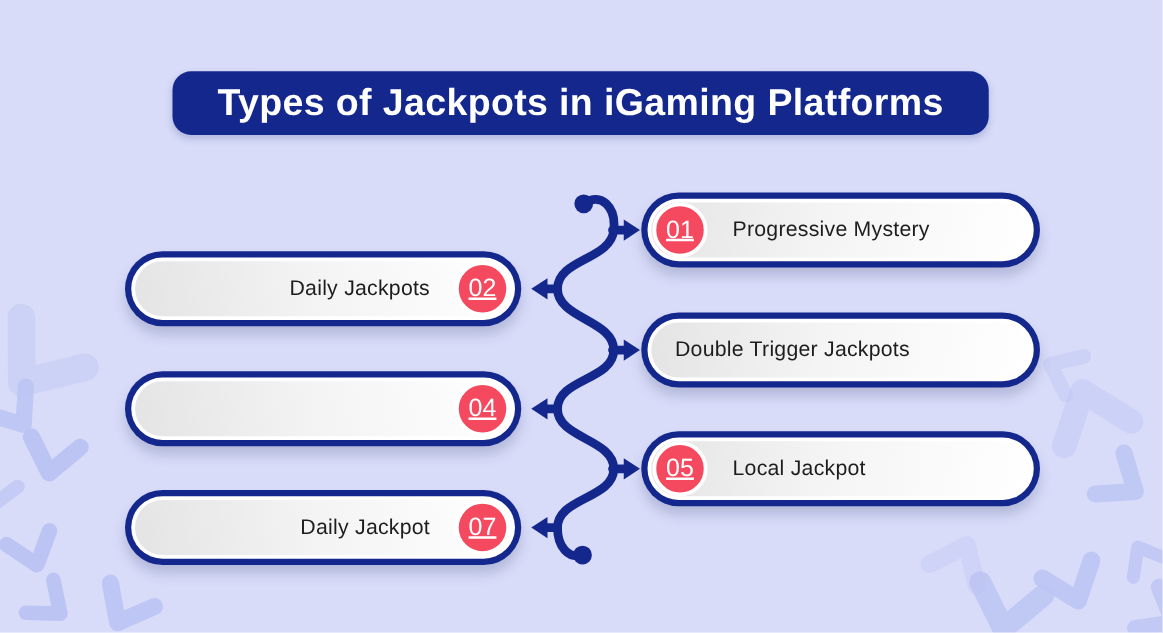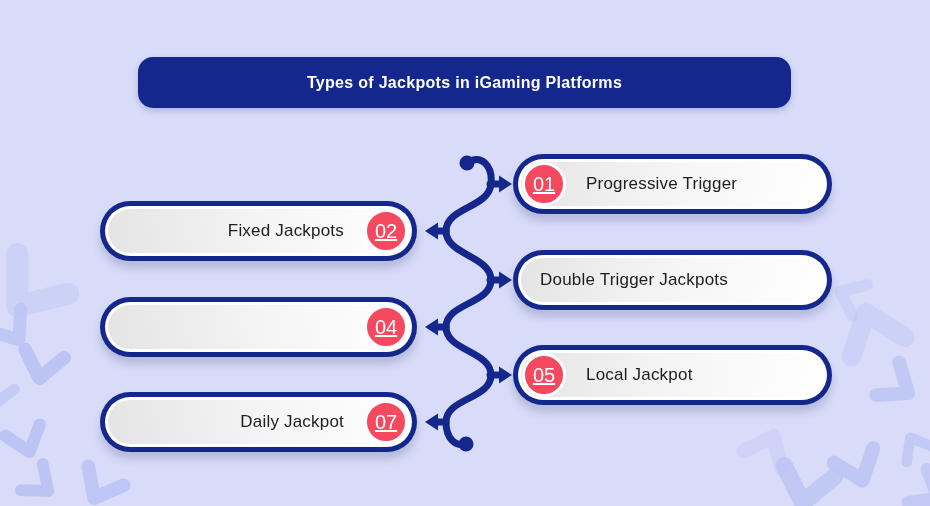--- a/index.html
+++ b/index.html
@@ -12,21 +12,21 @@
     position:absolute; left:0; top:0; width:930px; height:506px;
     pointer-events:none;
   }
   .banner {
     position:absolute; left:138px; top:57px; width:653px; height:51px;
     background:#13278c; border-radius:15px;
     display:flex; align-items:center; justify-content:center;
     box-shadow:0 3px 6px rgba(60,70,140,0.25);
   }
   .banner span {
-    color:#ffffff; font-size:16px; font-weight:700; letter-spacing:0.3px;
+    color:#ffffff; font-size:30px; font-weight:700; letter-spacing:0.3px;
   }
   .pill {
     position:absolute; height:60px; box-sizing:border-box;
     background:#13278c; border-radius:30px; padding:5px;
     box-shadow:0 7px 9px rgba(100,105,150,0.30);
   }
   .pill-mid {
     background:#ffffff; border-radius:25px; height:100%;
     box-sizing:border-box; padding:3px;
   }
@@ -120,32 +120,32 @@
       <polygon points="425,422 438,413.5 438,430.5"></polygon>
     </g>
   </svg>
 
   <div class="pill right pos-1">
     <div class="pill-mid">
       <div class="pill-inner">
         <div class="badge">
           <span>01</span>
         </div>
-        <div class="label">Progressive Trigger</div>
+        <div class="label">Progressive Mystery</div>
       </div>
     </div>
   </div>
 
   <div class="pill left pos-2">
     <div class="pill-mid">
       <div class="pill-inner">
         <div class="badge">
           <span>02</span>
         </div>
-        <div class="label">Fixed Jackpots</div>
+        <div class="label">Daily Jackpots</div>
       </div>
     </div>
   </div>
 
   <div class="pill right pos-3">
     <div class="pill-mid">
       <div class="pill-inner">
         <div class="label">Double Trigger Jackpots</div>
       </div>
     </div>

